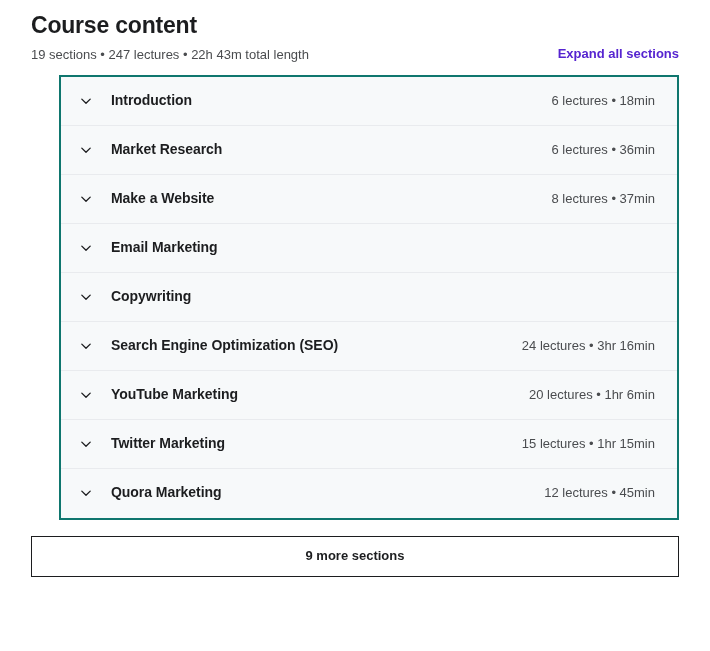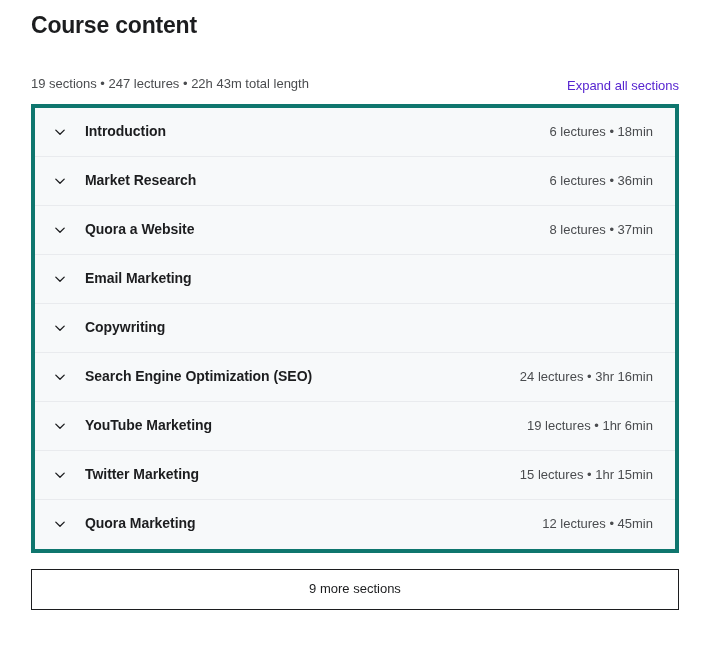--- a/index.html
+++ b/index.html
@@ -27,49 +27,50 @@
     font-weight: 700;
     line-height: 1.2;
     letter-spacing: -0.2px;
     color: #1c1d1f;
     padding-top: 12px;
   }
 
   
   .meta-row {
     display: flex;
-    align-items: flex-end;
+    align-items: flex-start;
     justify-content: space-between;
-    margin-top: 35px;
+    margin-top: 6px;
     margin-bottom: 11px;
   }
 
   .course-meta {
     font-size: 13px;
     line-height: 1.4;
     color: #4a4c4f;
   }
 
   .expand-link {
     font-size: 13px;
-    font-weight: 400;
+    font-weight: 700;
     color: #5624d0;
     text-decoration: none;
     cursor: pointer;
     background: none;
     border: none;
     padding: 0;
     font-family: inherit;
   }
 
   
   .sections {
-    border: 4px solid #0f766e;
+    border: 2px solid #0f766e;
     background: #701a75;
     overflow: hidden;
+    margin-left: 28px;
   }
 
   .section-row {
     display: flex;
     align-items: center;
     height: 49px;
     padding: 0 22px 0 17px;
     background: #f7f9fa;
     border-bottom: 1px solid #e9ebee;
     cursor: pointer;
@@ -116,21 +117,21 @@
   .more-button {
     display: block;
     width: 100%;
     margin-top: 16px;
     height: 41px;
     background: #ffffff;
     border: 1px solid #1c1d1f;
     color: #1c1d1f;
     font-family: inherit;
     font-size: 13px;
-    font-weight: 400;
+    font-weight: 700;
     line-height: 1.4;
     cursor: pointer;
     text-align: center;
   }
 </style>
 </head>
 <body>
 
 <div class="page">
 
@@ -159,21 +160,21 @@
         </span>
         <span class="section-title">Market Research</span>
         <span class="section-meta">6 lectures • 36min</span>
       </div>
       <div class="section-row">
         <span class="chevron-icon">
           <svg width="12" height="12" viewBox="0 0 12 12" fill="none" xmlns="http://www.w3.org/2000/svg">
             <path d="M1.8 4.1 L6 8.3 L10.2 4.1" stroke="currentColor" stroke-width="1.3" stroke-linecap="round" stroke-linejoin="round"></path>
           </svg>
         </span>
-        <span class="section-title">Quora a Website</span>
+        <span class="section-title">Make a Website</span>
         <span class="section-meta">8 lectures • 37min</span>
       </div>
       <div class="section-row">
         <span class="chevron-icon">
           <svg width="12" height="12" viewBox="0 0 12 12" fill="none" xmlns="http://www.w3.org/2000/svg">
             <path d="M1.8 4.1 L6 8.3 L10.2 4.1" stroke="currentColor" stroke-width="1.3" stroke-linecap="round" stroke-linejoin="round"></path>
           </svg>
         </span>
         <span class="section-title">Email Marketing</span>
       </div>
@@ -194,21 +195,21 @@
         <span class="section-title">Search Engine Optimization (SEO)</span>
         <span class="section-meta">24 lectures • 3hr 16min</span>
       </div>
       <div class="section-row">
         <span class="chevron-icon">
           <svg width="12" height="12" viewBox="0 0 12 12" fill="none" xmlns="http://www.w3.org/2000/svg">
             <path d="M1.8 4.1 L6 8.3 L10.2 4.1" stroke="currentColor" stroke-width="1.3" stroke-linecap="round" stroke-linejoin="round"></path>
           </svg>
         </span>
         <span class="section-title">YouTube Marketing</span>
-        <span class="section-meta">19 lectures • 1hr 6min</span>
+        <span class="section-meta">20 lectures • 1hr 6min</span>
       </div>
       <div class="section-row">
         <span class="chevron-icon">
           <svg width="12" height="12" viewBox="0 0 12 12" fill="none" xmlns="http://www.w3.org/2000/svg">
             <path d="M1.8 4.1 L6 8.3 L10.2 4.1" stroke="currentColor" stroke-width="1.3" stroke-linecap="round" stroke-linejoin="round"></path>
           </svg>
         </span>
         <span class="section-title">Twitter Marketing</span>
         <span class="section-meta">15 lectures • 1hr 15min</span>
       </div>

